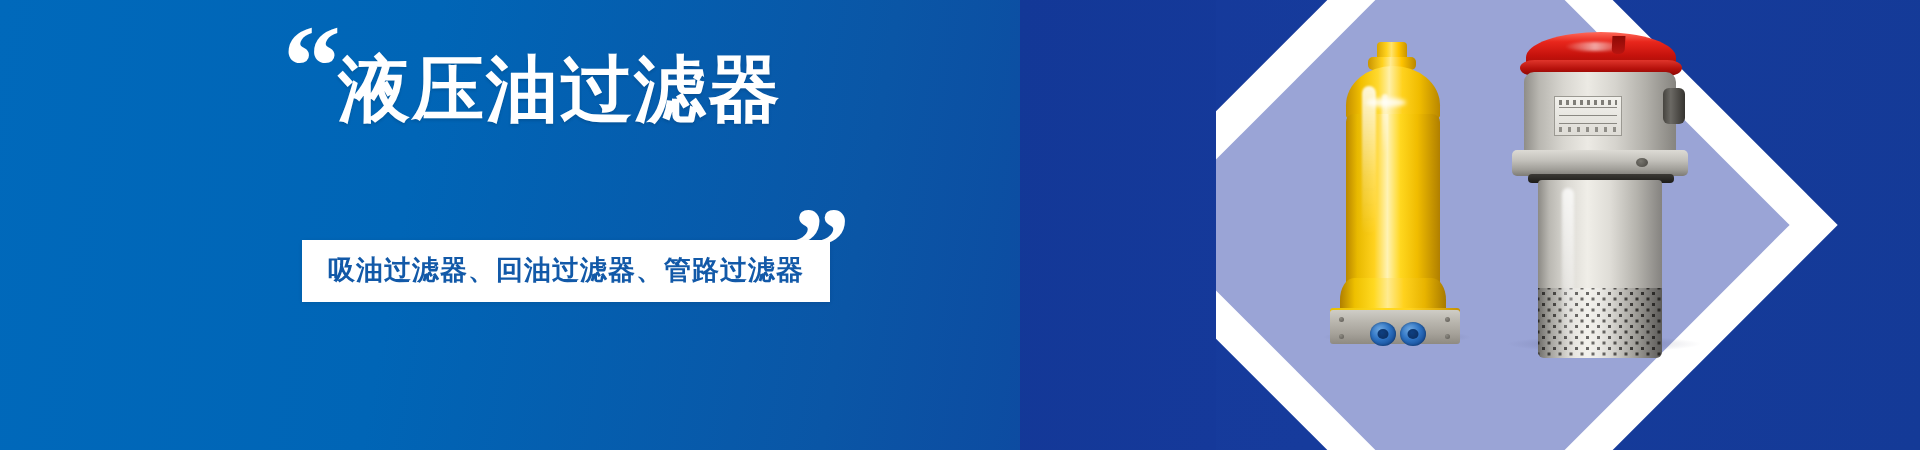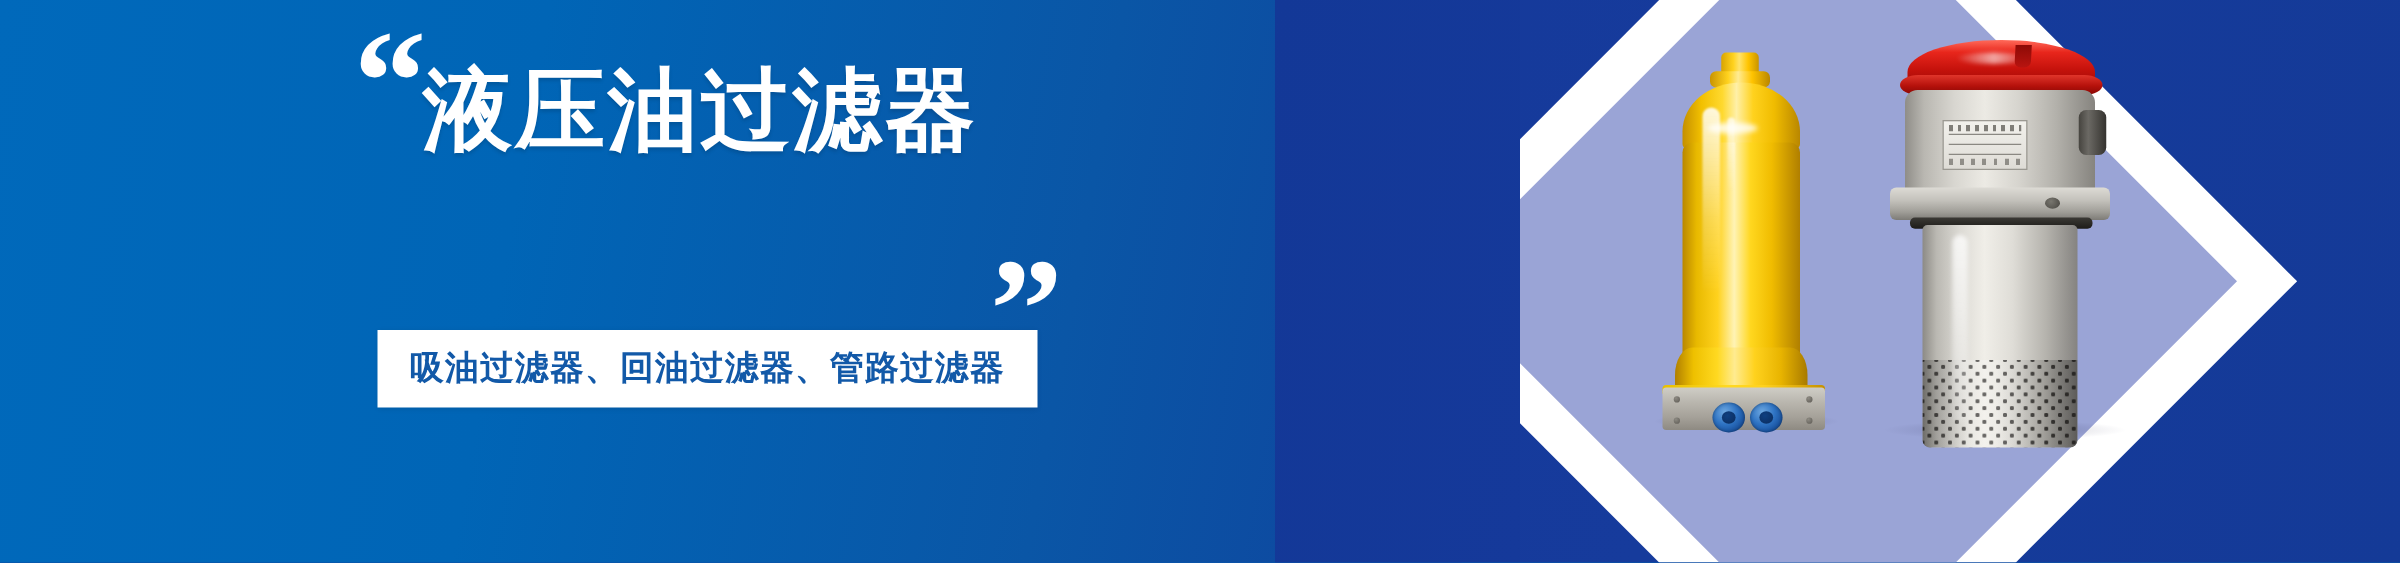--- a/index.html
+++ b/index.html
@@ -50,21 +50,21 @@
     font-family:"Liberation Sans","DejaVu Sans",sans-serif;
   }
   .hl-line{
     font-size:72px;line-height:86px;white-space:nowrap;
     text-shadow:0 2px 3px rgba(0,0,0,.13);
   }
   .hl-1{text-align:left;padding-left:8px;}
   .hl-2{text-align:right;padding-right:0px;}
   
   .subtitle-box{
-    position:absolute;left:302px;top:264px;
+    position:absolute;left:302px;top:240px;
     background:#ffffff;padding:13px 26px 15px 26px;
     box-shadow:0 1px 4px rgba(0,0,0,.10);
   }
   .subtitle-text{
     color:#1259a8;font-size:27px;font-weight:700;line-height:34px;
     letter-spacing:1px;white-space:nowrap;
   }
   
   .products{position:absolute;left:1040px;top:0;width:880px;height:450px;}
   

